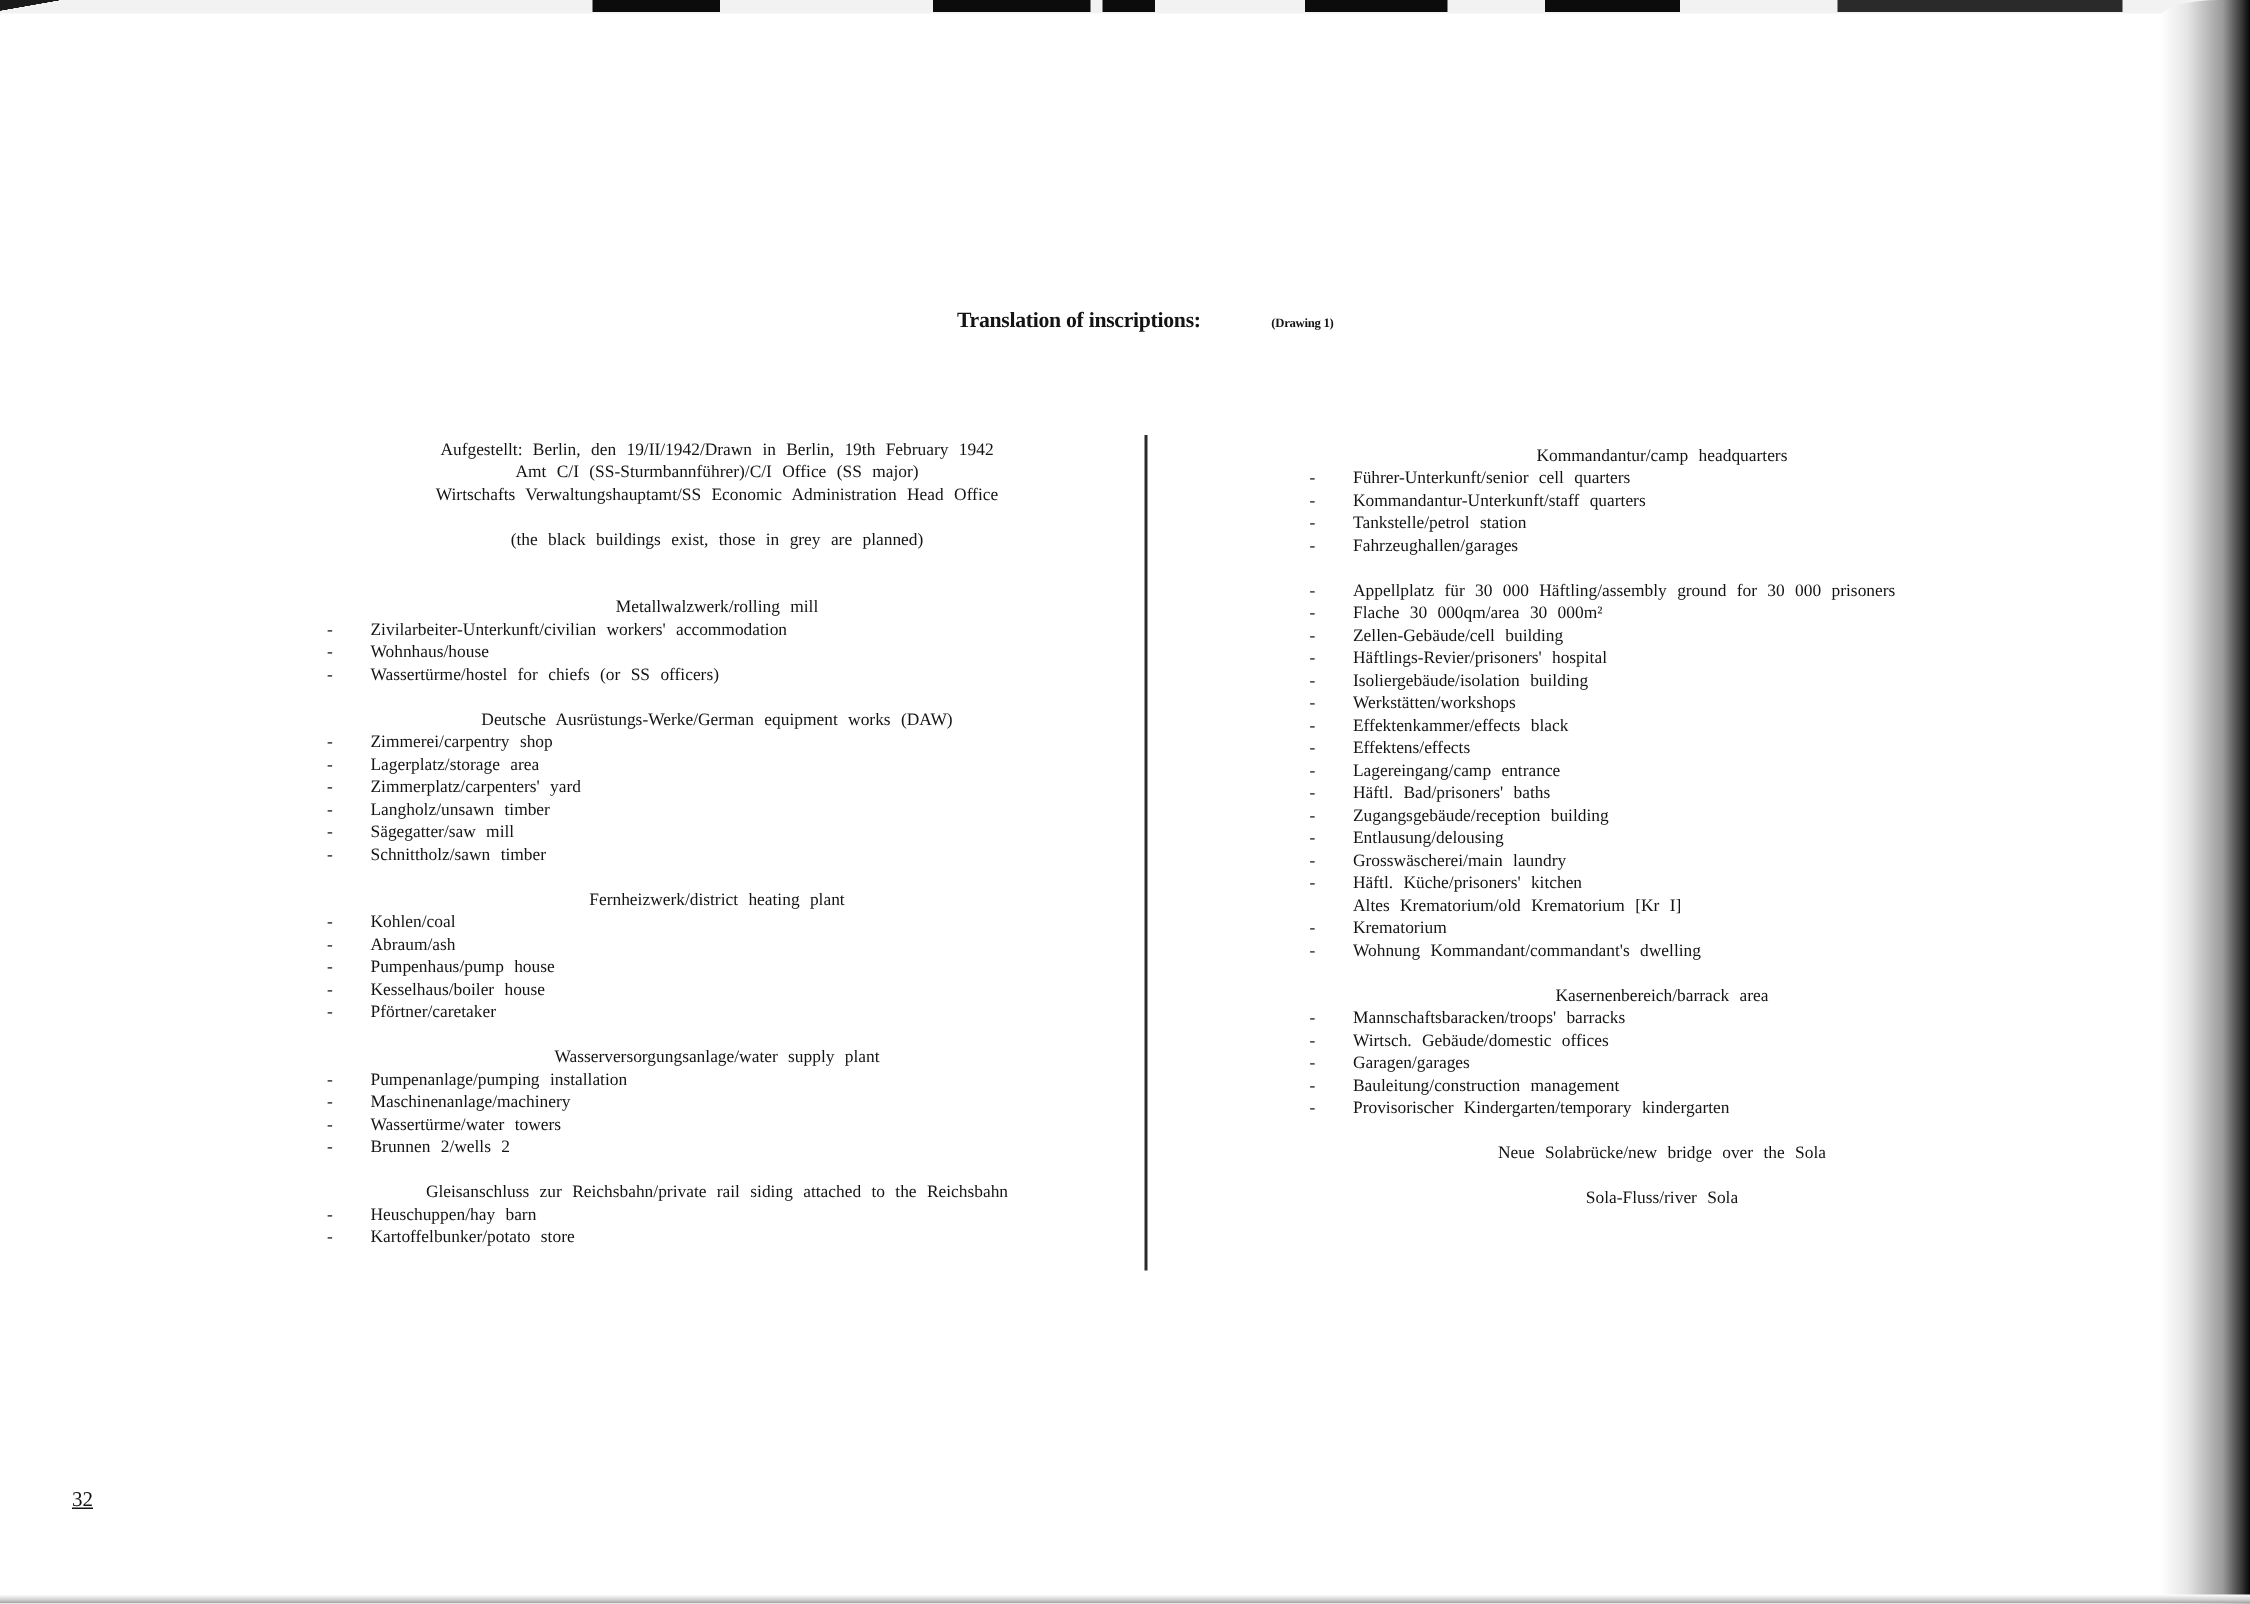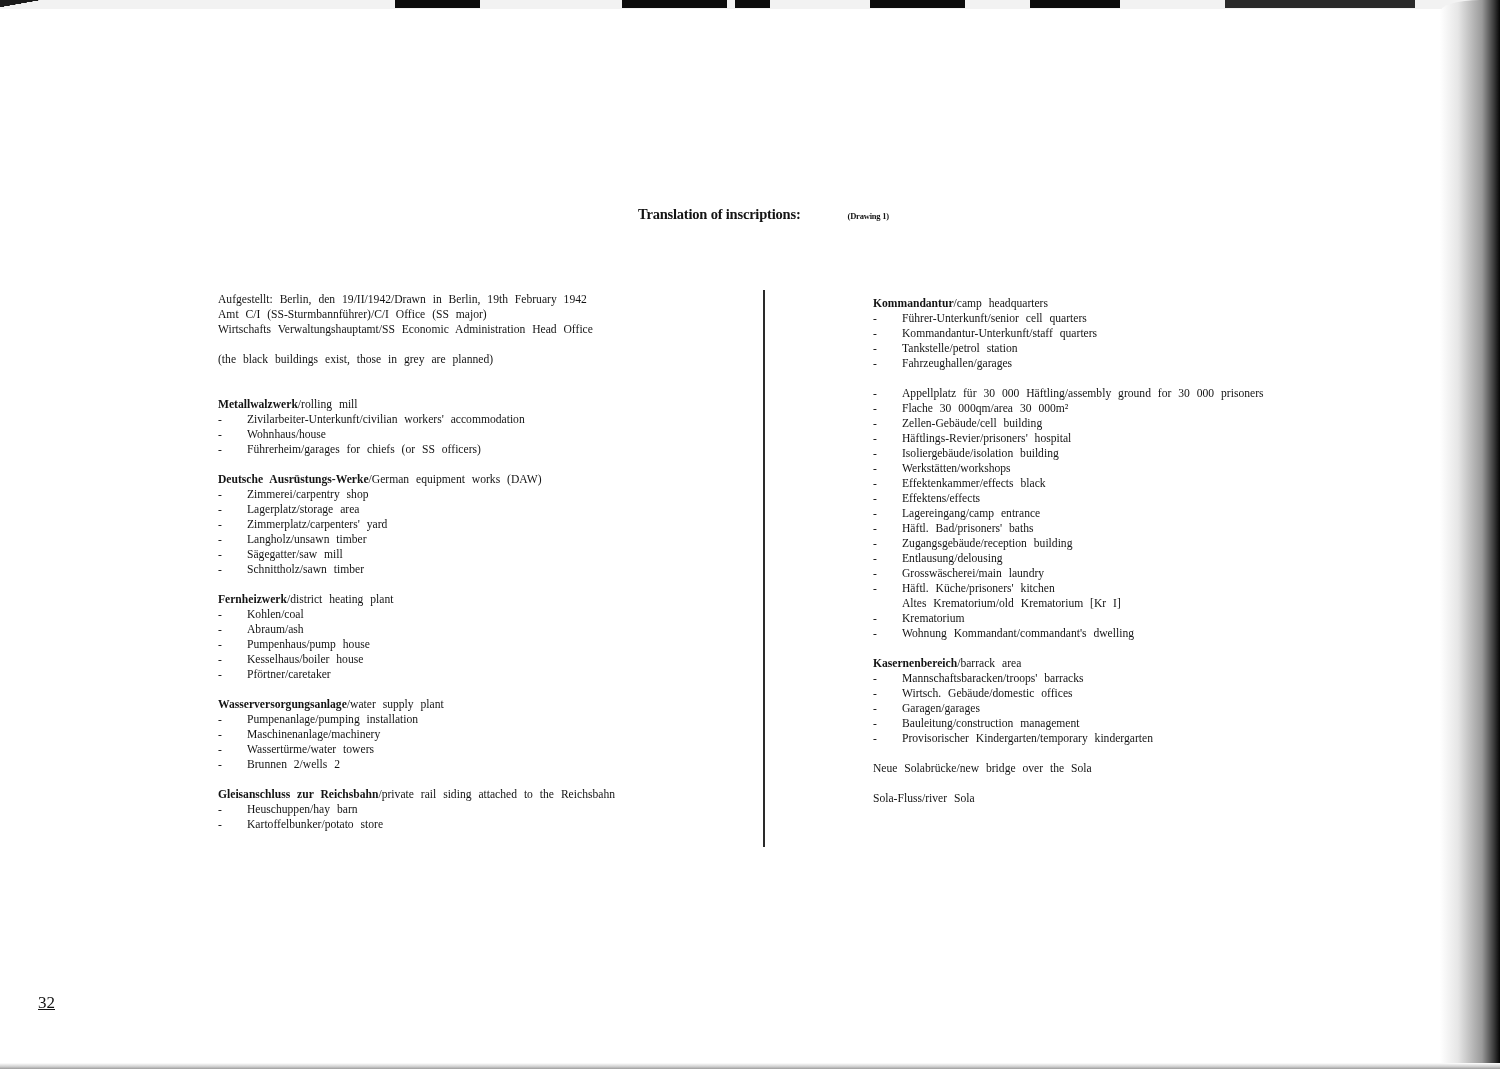--- a/index.html
+++ b/index.html
@@ -45,32 +45,32 @@
 
     .col {
       position: absolute;
       font-size: 11.6px;
       line-height: 15px;
       word-spacing: 4px;
     }
     .col-left { left: 218px; top: 292px; width: 520px; }
     .col-right { left: 873px; top: 296px; width: 470px; }
 
-    .line { white-space: nowrap; height: 15px; }
+    .line { white-space: nowrap; height: 15px; text-align: center; }
     .gap { height: 15px; }
-    .head-de { font-weight: bold; }
+    .head-de { font-weight: normal; }
     .item { position: relative; padding-left: 29px; white-space: nowrap; height: 15px; }
     .item .dash { position: absolute; left: 0; top: 0; }
     .divider {
       position: absolute; left: 763px; top: 290px;
       width: 1.5px; height: 557px; background: #2a2a2a;
     }
     .page-number {
-      position: absolute; left: 38px; top: 993px;
-      font-size: 17px;
+      position: absolute; left: 48px; top: 993px;
+      font-size: 14px;
       text-decoration: underline;
     }
   </style>
 </head>
 <body>
 
 <div class="page">
   <div class="top-strip"></div>
   <div class="top-wedge"></div>
   <div class="top-block" style="left:395px;width:85px;"></div>
@@ -91,21 +91,21 @@
     <div class="line">Amt C/I (SS-Sturmbannführer)/C/I Office (SS major)</div>
     <div class="line">Wirtschafts Verwaltungshauptamt/SS Economic Administration Head Office</div>
     <div class="gap"></div>
     <div class="line">(the black buildings exist, those in grey are planned)</div>
     <div class="gap"></div>
     <div class="gap"></div>
 
     <div class="line"><span class="head-de">Metallwalzwerk</span><span>/rolling mill</span></div>
     <div class="item"><span class="dash">-</span><span>Zivilarbeiter-Unterkunft/civilian workers' accommodation</span></div>
     <div class="item"><span class="dash">-</span><span>Wohnhaus/house</span></div>
-    <div class="item"><span class="dash">-</span><span>Führerheim/garages for chiefs (or SS officers)</span></div>
+    <div class="item"><span class="dash">-</span><span>Wassertürme/hostel for chiefs (or SS officers)</span></div>
     <div class="gap"></div>
 
     <div class="line"><span class="head-de">Deutsche Ausrüstungs-Werke</span><span>/German equipment works (DAW)</span></div>
     <div class="item"><span class="dash">-</span><span>Zimmerei/carpentry shop</span></div>
     <div class="item"><span class="dash">-</span><span>Lagerplatz/storage area</span></div>
     <div class="item"><span class="dash">-</span><span>Zimmerplatz/carpenters' yard</span></div>
     <div class="item"><span class="dash">-</span><span>Langholz/unsawn timber</span></div>
     <div class="item"><span class="dash">-</span><span>Sägegatter/saw mill</span></div>
     <div class="item"><span class="dash">-</span><span>Schnittholz/sawn timber</span></div>
     <div class="gap"></div>

